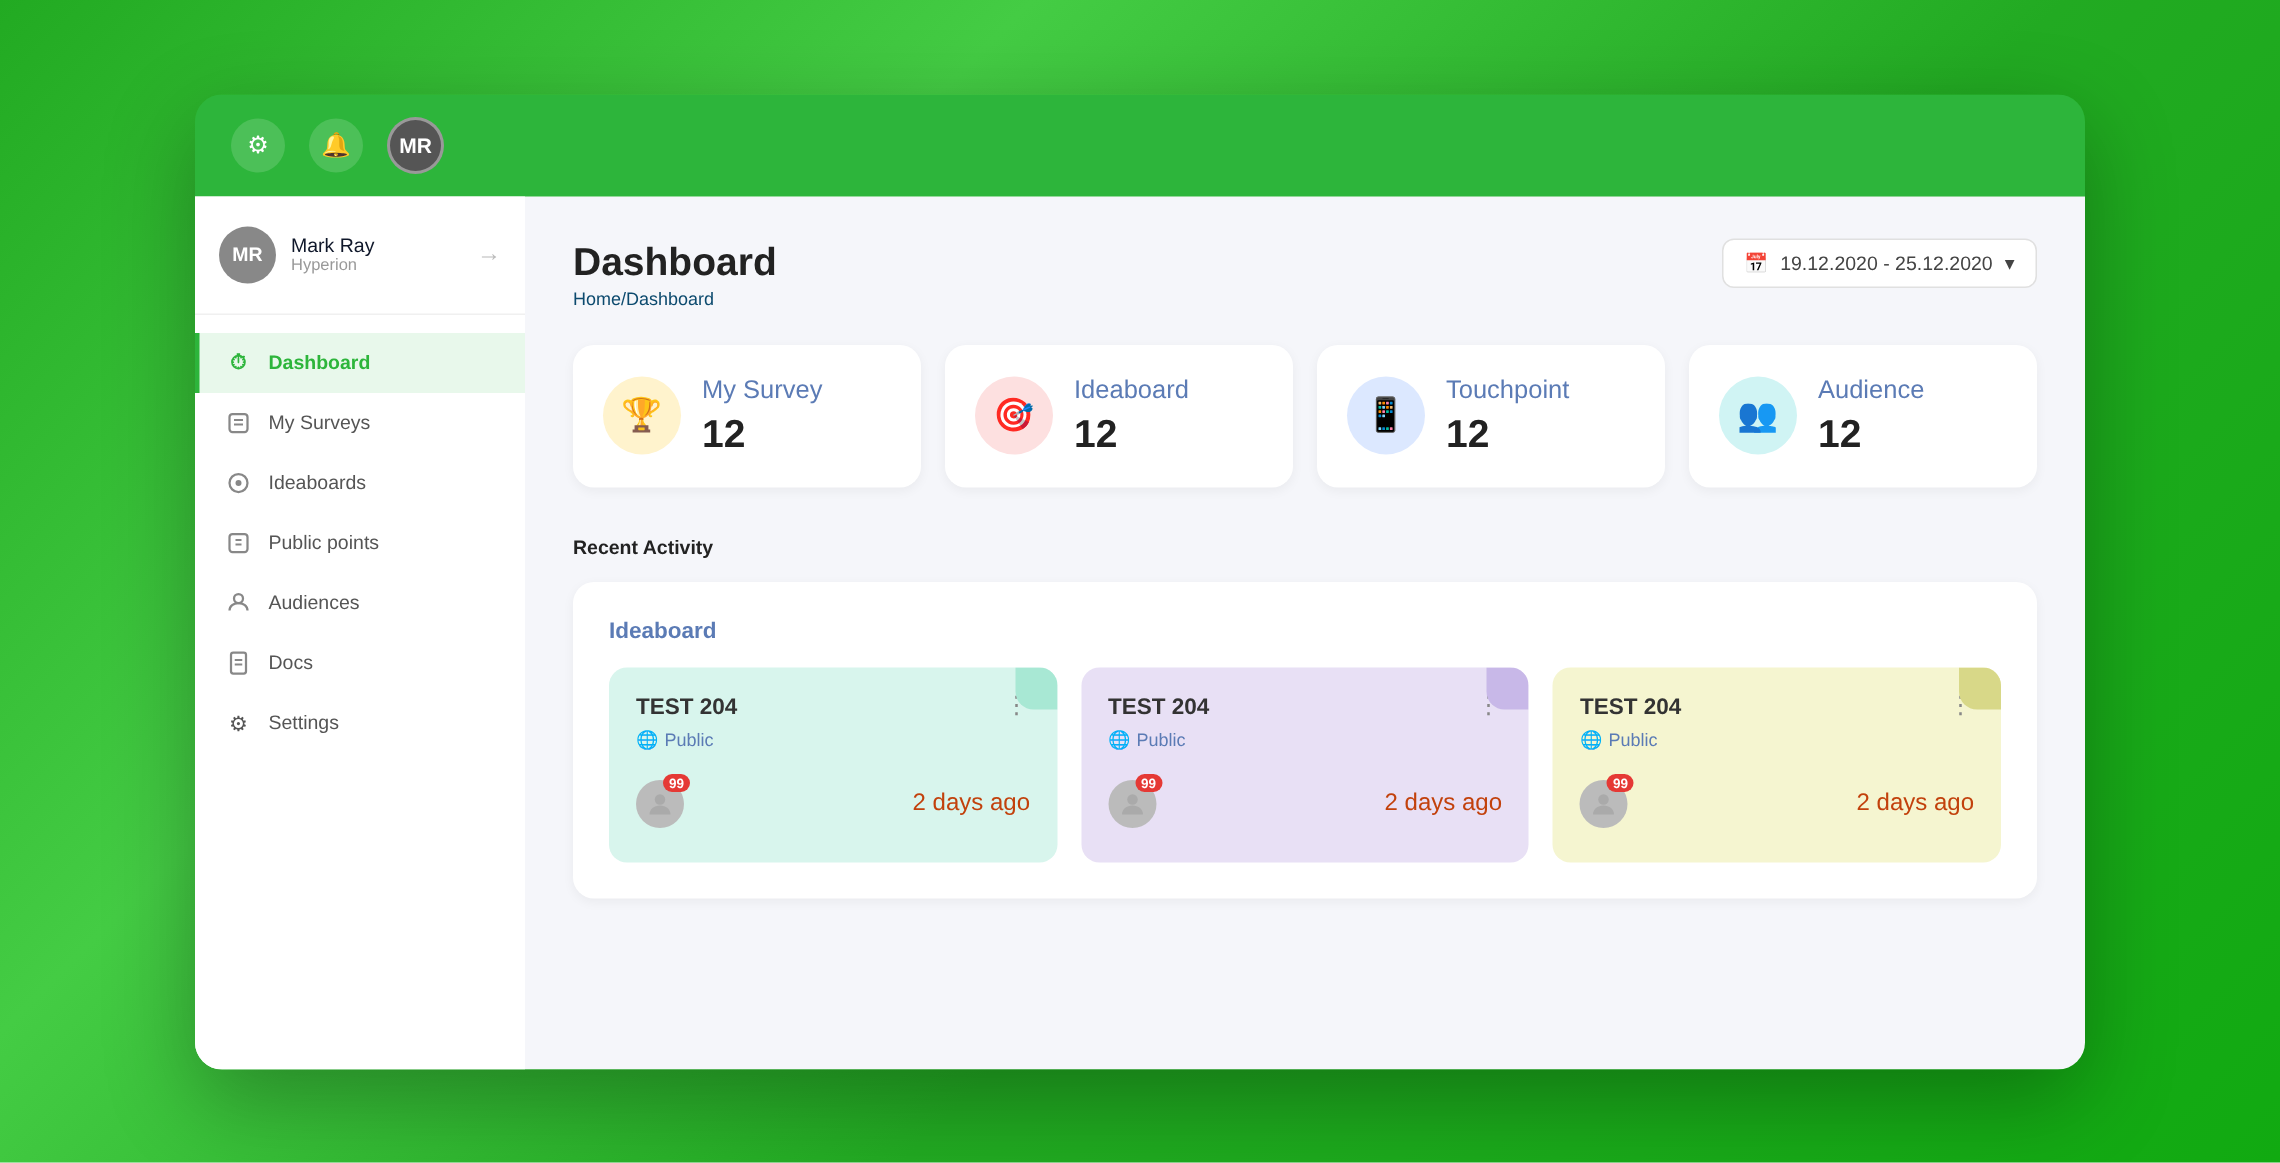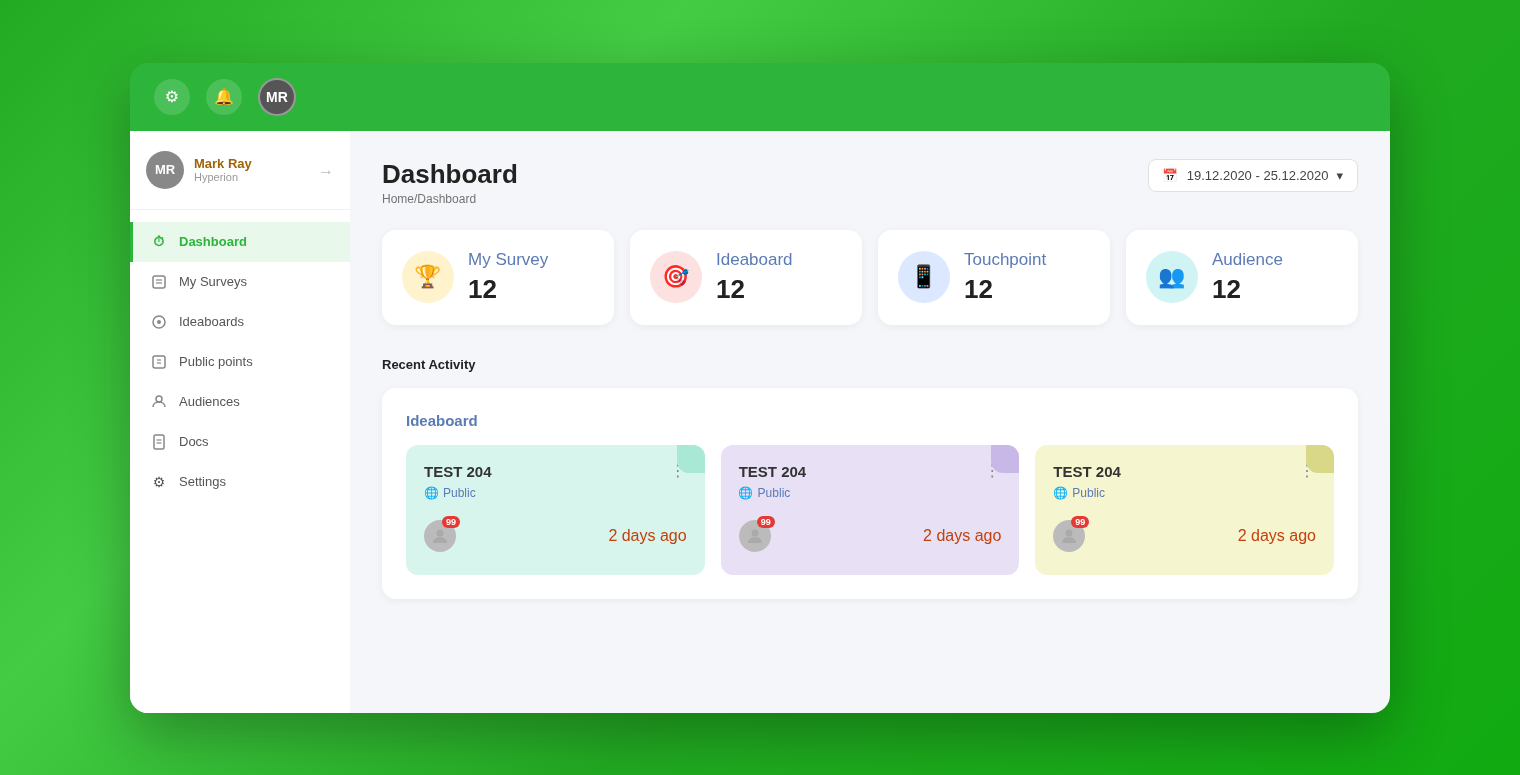--- a/index.html
+++ b/index.html
@@ -127,22 +127,22 @@
       color: white;
       font-size: 13px;
       font-weight: 600;
       flex-shrink: 0;
     }
     .user-info {
       flex: 1;
     }
     .user-name {
       font-size: 13px;
-      font-weight: 700;
-      color: #a16207;
+      font-weight: 400;
+      color: #0f172a;
     }
     .user-role {
       font-size: 11px;
       color: #999;
     }
     .logout-btn {
       background: none;
       border: none;
       cursor: pointer;
       color: #bbb;
@@ -194,21 +194,21 @@
       font-size: 26px;
       font-weight: 700;
       color: #222;
     }
     .breadcrumb {
       font-size: 12px;
       color: #aaa;
       margin-top: 2px;
     }
     .breadcrumb span {
-      color: #737373;
+      color: #0c4a6e;
     }
     .date-picker {
       display: flex;
       align-items: center;
       gap: 8px;
       background: white;
       border: 1px solid #e0e0e0;
       border-radius: 8px;
       padding: 8px 14px;
       cursor: pointer;

